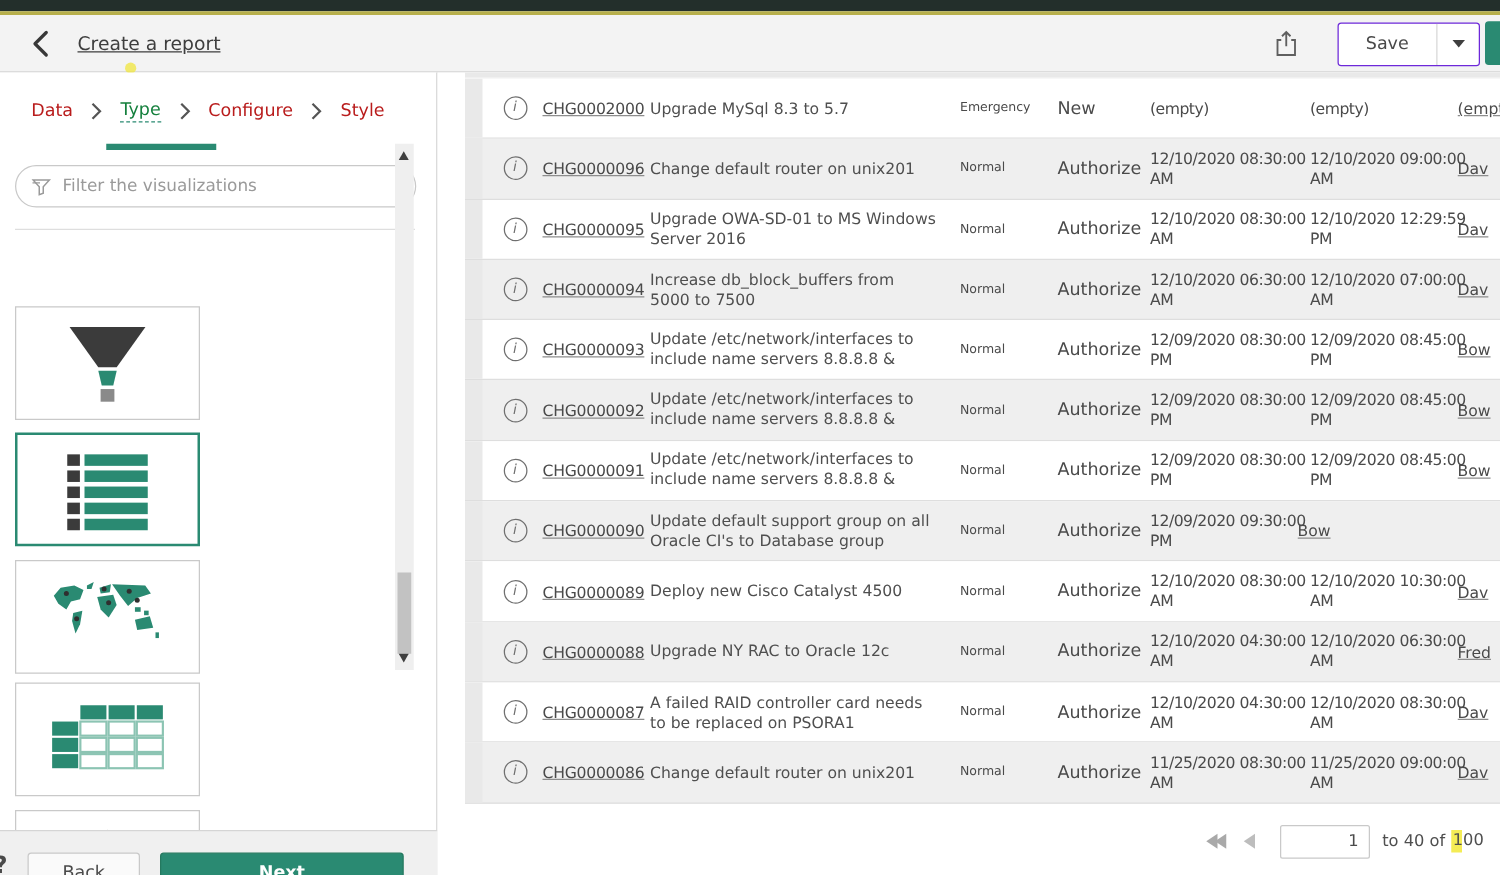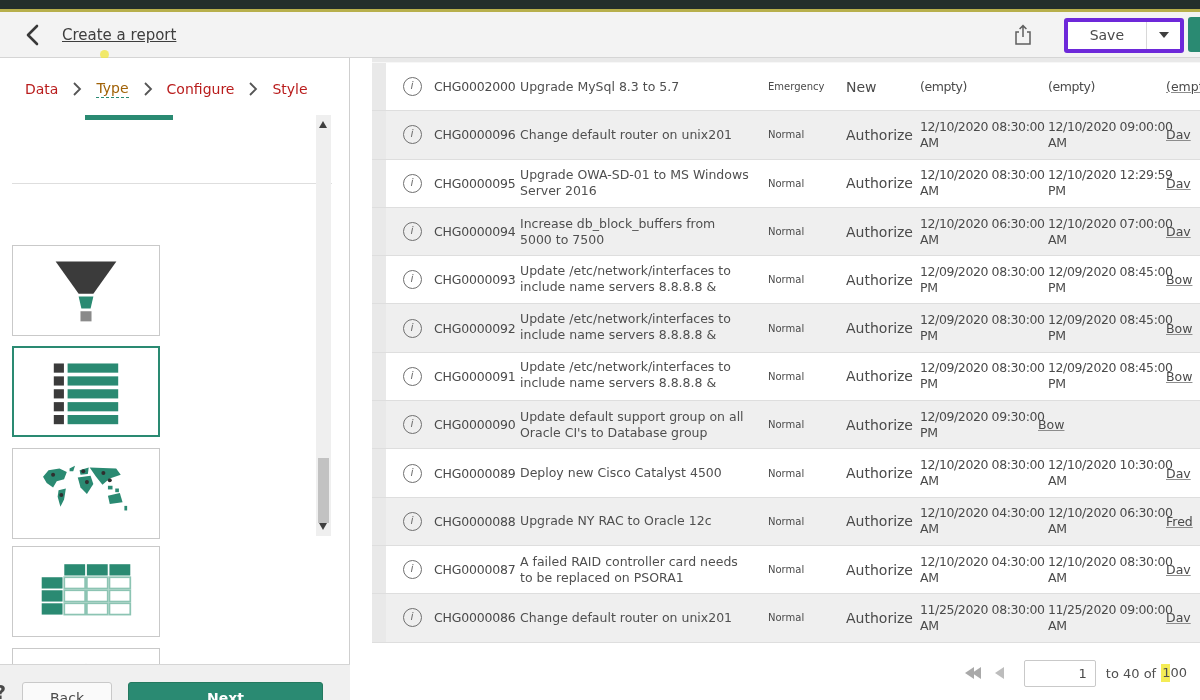--- a/index.html
+++ b/index.html
@@ -7,32 +7,32 @@
   body { font-family:"DejaVu Sans", sans-serif; color:#4a4a4a; background:#fff; position:relative; }
 
   
   .top-stripe { position:absolute; left:0; top:0; width:1200px; height:9px; background:#232f2b; }
   .top-stripe-yellow { position:absolute; left:0; top:9px; width:1200px; height:3px; background:#b7af4b; }
   .app-header { position:absolute; left:0; top:12px; width:1200px; height:46px; background:#f3f3f3; border-bottom:1px solid #d5d5d5; display:flex; align-items:center; }
   .back-btn { margin-left:20px; width:28px; height:28px; display:flex; align-items:center; justify-content:center; cursor:pointer; }
   .page-title { margin-left:14px; font-size:15px; color:#3e3e3e;text-decoration:underline; }
   .header-right { position:absolute; right:0; top:0; height:46px; display:flex; align-items:center; }
   .share-btn { width:30px; height:30px; display:flex; align-items:center; justify-content:center; margin-right:26px; cursor:pointer; }
-  .save-group { display:flex; height:35px; border:4px solid #6d28d9; border-radius:3px; background:#fff; overflow:hidden; margin-right:16px;text-align:right; }
+  .save-group { display:flex; height:35px; border:1px solid #6d28d9; border-radius:3px; background:#fff; overflow:hidden; margin-right:16px;text-align:right; }
   .save-main { padding:0 22px; display:flex; align-items:center; font-size:14px; color:#4a4a4a; cursor:pointer; }
   .save-caret { width:34px; display:flex; align-items:center; justify-content:center; border-left:1px solid #d8d8d8; cursor:pointer; }
   .caret-down { width:0; height:0; border-left:5px solid transparent; border-right:5px solid transparent; border-top:6px solid #3f3f3f; }
   .run-clipped { position:absolute; left:1188px; top:17px; width:26px; height:35px; background:#2a8a72; border-radius:3px 0 0 3px; cursor:pointer; }
   .click-dot { position:absolute; left:100px; top:50px; width:9px; height:9px; border-radius:50%; background:rgba(240,230,60,.75); }
 
   
   .left-panel { position:absolute; left:0; top:58px; width:350px; height:642px; background:#fff; border-right:1px solid #cfcfcf; }
   .steps-row { position:relative; height:62px; display:flex; align-items:center; padding-left:25px; }
   .step { font-size:14px; color:#b91c1c; cursor:pointer; }
-  .step.active { color:#a16207; border-bottom:1px dashed #2a8a72; padding-bottom:1px; }
+  .step.active { color:#15803d; border-bottom:1px dashed #2a8a72; padding-bottom:1px; }
   .step-sep { margin:0 14px; display:flex; align-items:center; }
   .step-indicator { position:absolute; left:85px; bottom:0; width:88px; height:5px; background:#2a8a72; }
   .filter-wrap { position:absolute; left:12px; top:74px; width:321px; height:34px; border:1px solid #c9c9c9; border-radius:17px; background:#fff; display:flex; align-items:center; padding-left:12px; }
   .filter-input { border:none; outline:none; flex:1; font-size:13.5px; font-family:"DejaVu Sans",sans-serif; color:#4a4a4a; margin-left:9px; background:transparent; }
   .filter-input::placeholder { color:#9a9a9a; }
   .list-divider { position:absolute; left:12px; top:125px; width:320px; height:1px; background:#dedede; }
   .viz-list { position:absolute; left:0; top:128px; width:350px; height:478px; overflow:hidden; }
   .viz-thumb { position:absolute; left:12px; width:148px; height:91px; border:1px solid #c9c9c9; background:#fff; display:flex; align-items:center; justify-content:center; cursor:pointer; }
   .viz-thumb.selected { border:2px solid #2a8a72; }
   .viz-1 { top:59px; } .viz-2 { top:160px; } .viz-3 { top:262px; } .viz-4 { top:360px; } .viz-5 { top:462px; }
@@ -47,21 +47,21 @@
 
   
   .content { position:absolute; left:350px; top:58px; width:850px; height:642px; background:#fff; }
   .table-top-strip { position:absolute; left:22px; top:0; width:828px; height:5px; background:#e9e9e9; border-bottom:1px solid #f7f7f7; }
   .rows-wrap { position:absolute; left:22px; top:5px; width:856px; }
   .trow { display:flex; align-items:center; height:48.3px; border-bottom:1px solid #dedede; background:#fff; }
   .trow.alt { background:#efefef; }
   .sliver { width:14px; align-self:stretch; background:#e9e9e9; margin-right:4px; flex:none; }
   .c-info { width:44px; flex:none; display:flex; align-items:center; justify-content:center; }
   .info-icon { width:19px; height:19px; border:1.4px solid #6f6f6f; border-radius:50%; color:#6f6f6f; font-size:11px; line-height:16px; text-align:center; font-style:italic; cursor:pointer; }
-  .c-num { width:86px; flex:none; font-size:12.5px; color:#4a4a4a; text-decoration-color:#8d8d8d; cursor:pointer; letter-spacing:-0.2px; }
+  .c-num { width:86px; flex:none; font-size:12.5px; color:#4a4a4a; text-decoration:underline; text-decoration-color:#8d8d8d; cursor:pointer; letter-spacing:-0.2px; }
   .c-desc { width:240px; flex:none; font-size:12.5px; line-height:16px; padding-right:10px; color:#4f4f4f; max-height:34px; overflow:hidden; }
   .c-pri { width:78px; flex:none; font-size:10px; padding-left:8px; }
   .c-state { width:72px; flex:none; font-size:14px; padding-left:8px; }
   .c-start, .c-end { width:128px; flex:none; font-size:12.5px; letter-spacing:-0.4px; line-height:16px; padding-left:10px; }
   .c-asg { width:60px; flex:none; font-size:12.5px; color:#4a4a4a; text-decoration:underline; text-decoration-color:#8d8d8d; cursor:pointer; white-space:nowrap; overflow:hidden; }
 
   
   .pagination { position:absolute; right:12px; top:600px; height:30px; display:flex; align-items:center; }
   .pg-first, .pg-prev { display:flex; align-items:center; cursor:pointer; margin-right:14px; }
   .tri-l { width:0; height:0; border-top:6px solid transparent; border-bottom:6px solid transparent; border-right:9px solid #a9a9a9; }
@@ -120,20 +120,29 @@
     <span class="step">Configure</span>
     <span class="step-sep">
         <svg width="10" height="16" viewBox="0 0 10 16">
           <polyline points="2,2 8,8 2,14" fill="none" stroke="#555" stroke-width="1.8"></polyline>
         </svg>
       </span>
     <span class="step">Style</span>
     <div class="step-indicator"></div>
   </div>
 
+  <div class="filter-wrap">
+    <span>
+      <svg width="16" height="15" viewBox="0 0 16 15">
+          <path d="M1.5 2 H14.5 L9.6 7.5 V12.5 L6.4 13.8 V7.5 Z" fill="none" stroke="#9a9a9a" stroke-width="1.2"></path>
+          <line x1="1" y1="4.2" x2="7" y2="4.2" stroke="#9a9a9a" stroke-width="1"></line>
+        </svg>
+    </span>
+    <input class="filter-input" placeholder="Filter the visualizations" style="">
+  </div>
   <div class="list-divider"></div>
 
   <div class="viz-list">
     <div class="viz-thumb viz-1">
       <svg width="92" height="70" viewBox="0 0 100 70">
         <polygon points="17,3 83,3 58,38 42,38" fill="#3b3b3b"></polygon>
         <polygon points="42,41 58,41 55,54 45,54" fill="#2a8a72"></polygon>
         <rect x="44" y="57" width="12" height="11" fill="#8a8a8a"></rect>
       </svg>
     </div>

